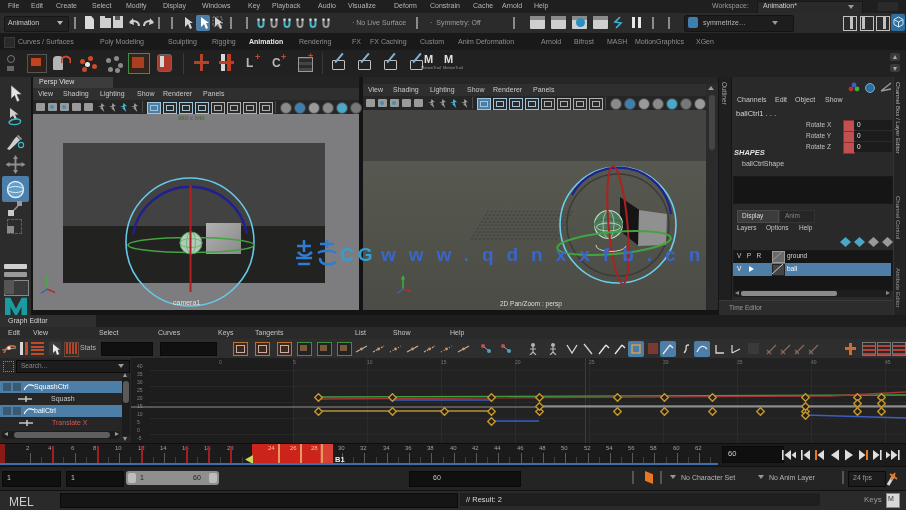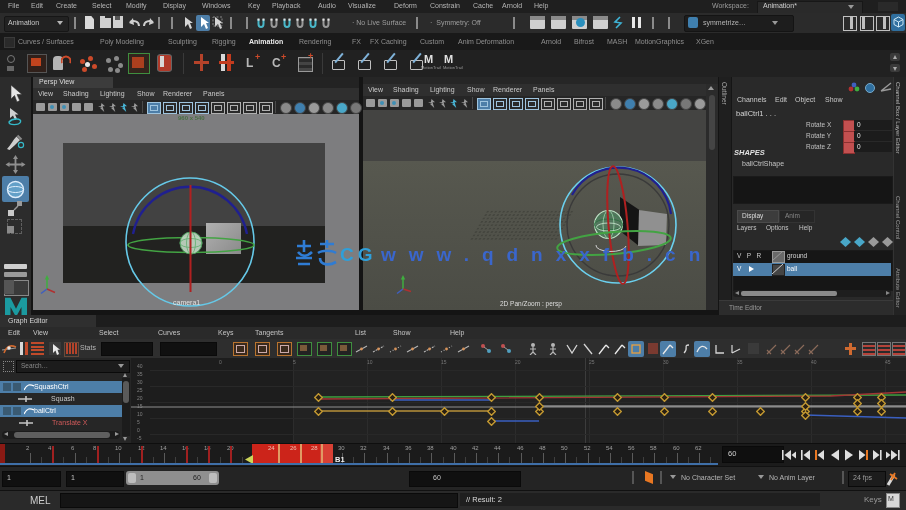--- a/index.html
+++ b/index.html
@@ -926,21 +926,21 @@
 <div class="ab" style="left:758px;top:475px;width:0;height:0;border-left:3.0px solid transparent;border-right:3.0px solid transparent;border-top:4px solid #999;"></div>
 <div class="t" style="left:769px;top:474px;font-size:7px;color:#b5b5b5;">No Anim Layer</div>
 <div class="ab" style="left:842px;top:471px;width:2px;height:13px;background:#555;"></div>
 <div class="fld" style="left:848px;top:471px;width:36px;height:14px;background:#1c1c1c;"></div>
 <div class="t" style="left:853px;top:474px;font-size:7px;color:#9d9d9d;">24 fps</div>
 <svg class="ab" style="left:885px;top:471px;" width="13" height="16" viewBox="0 0 13 16">
     <path d="M3 14 L9 4" stroke="#d8d8d8" stroke-width="3"></path>
     <path d="M5 3 L12 8 M10 2 L6 9" stroke="#e87722" stroke-width="1.8"></path>
   </svg>
 <div class="ab" style="left:0;top:490px;width:906px;height:20px;background:#2a2a2a;border-top:1px solid #111;"></div>
-<div class="t" style="left:30px;top:495px;font-size:10px;color:#cdcdcd;">MEL</div>
+<div class="t" style="left:9px;top:495px;font-size:12px;color:#cdcdcd;">MEL</div>
 <div class="fld" style="left:60px;top:493px;width:396px;height:13px;background:#151515;"></div>
 <div class="ab" style="left:460px;top:493px;width:360px;height:13px;background:#1f1f1f;"></div>
 <div class="t" style="left:466px;top:495px;font-size:7.5px;color:#d8d8d8;">// Result: 2</div>
 <div class="t" style="left:864px;top:495px;font-size:8px;color:#9a9a9a;">Keys</div>
 <div class="ab" style="left:886px;top:493px;width:12px;height:13px;background:#d8d8d8;border:1px solid #888;"></div>
 <div class="t" style="left:888px;top:495px;font-size:7px;color:#333;">M</div>
 <svg class="ab" style="left:294px;top:239px;" width="430" height="28" viewBox="0 0 430 28">
 <g stroke="#2f7cd4" stroke-width="2.6" fill="none">
 <path d="M3 7 L17 7 M10 1 L10 13 M4 13 C8 18 13 18 18 13 M2 19 L18 19 M4 25 L16 25"></path>
 <path d="M26 5 L40 5 M33 1 L33 9 M24 14 C28 11 38 11 42 14 M26 19 C26 26 35 27 42 23"></path>

